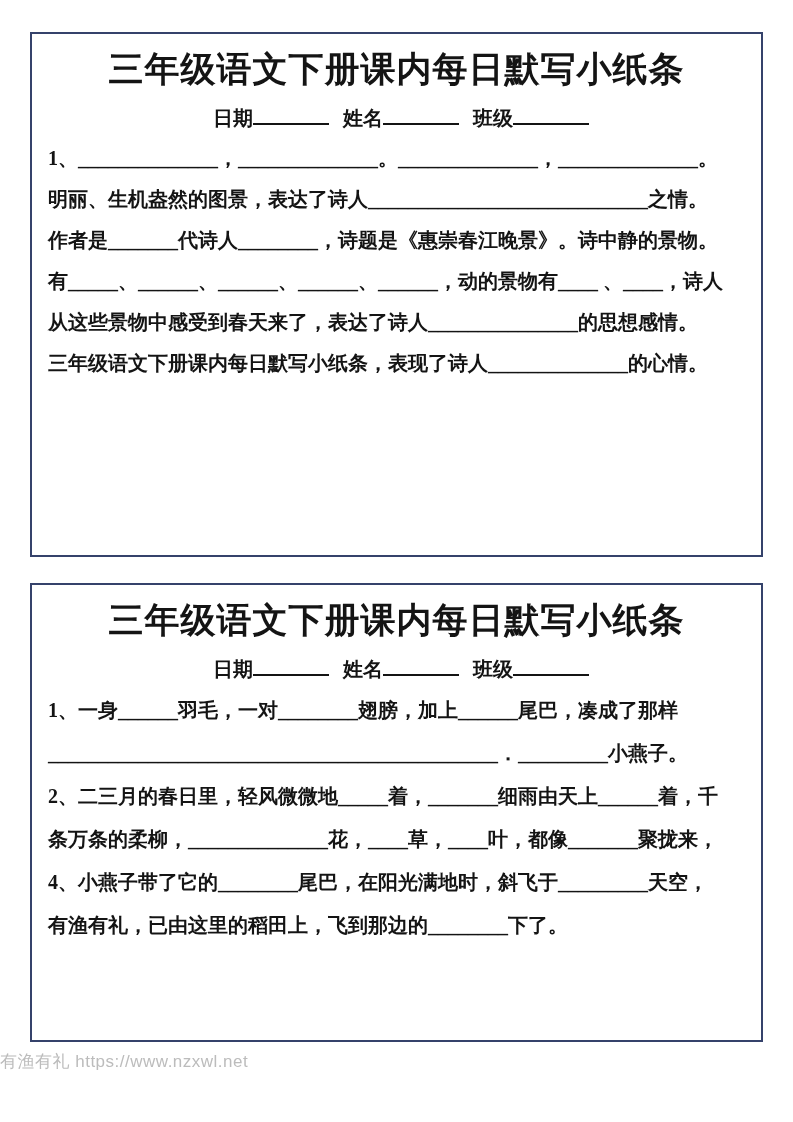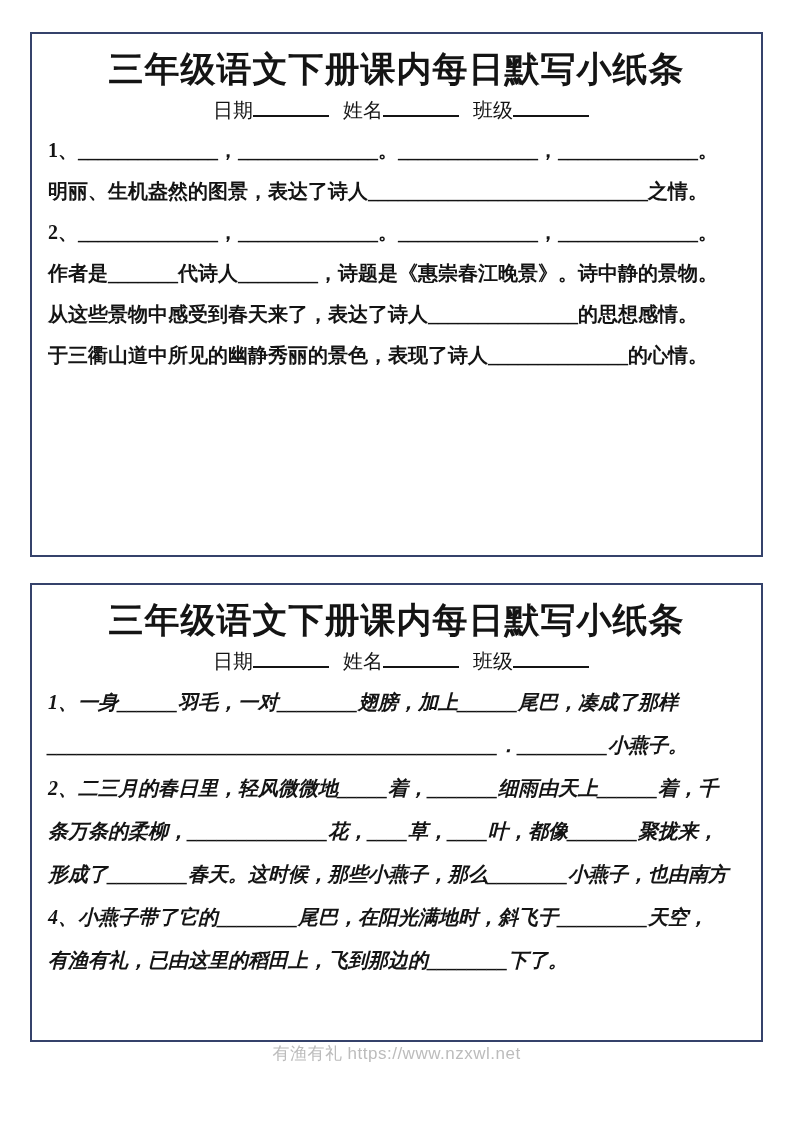--- a/index.html
+++ b/index.html
@@ -34,77 +34,76 @@
   .title {
     font-size: 35px;
     font-weight: bold;
     text-align: center;
     margin: 6px 0 2px 0;
     letter-spacing: 1px;
     white-space: nowrap;
   }
   .meta-row {
     font-size: 20px;
-    font-weight: normal;
+    font-weight: bold;
     padding-left: 165px;
-    margin: 4px 0 6px 0;
+    margin: 12px 0 6px 0;
     white-space: nowrap;
   }
   .meta-row .blank {
     display: inline-block;
     width: 76px;
     height: 0.95em;
     border-bottom: 2px solid var(--text-color);
     margin-right: 14px;
   }
   .meta-row .blank:last-child { margin-right: 0; }
   .line {
     font-size: 20px;
     font-weight: bold;
     line-height: 41px;
     margin: 0;
     white-space: nowrap;
   }
-  .panel.second .line { line-height: 43px; font-style: italic; }
+  .panel.second .line { line-height: 43px; }
   .watermark {
-    margin-top: 0;
-    text-align: center;
+    margin-top: 8px;
+    text-align: left;
     font-family: "Liberation Sans", "DejaVu Sans", sans-serif;
     font-size: 17px;
     color: var(--watermark-color);
     letter-spacing: 0.5px;
   }
 </style>
 </head>
 <body>
 
 <div>
 
   <section class="panel first">
     <h1 class="title">三年级语文下册课内每日默写小纸条</h1>
     <div class="meta-row">
       <span>日期</span><span class="blank"></span><span>姓名</span><span class="blank"></span><span>班级</span><span class="blank"></span>
     </div>
     <p class="line">1、______________，______________。______________，______________。</p>
     <p class="line">明丽、生机盎然的图景，表达了诗人____________________________之情。</p>
-    <p class="line">2、______________，______________。______________，______________。</p>
     <p class="line">作者是_______代诗人________，诗题是《惠崇春江晚景》。诗中静的景物。</p>
+    <p class="line">有_____、______、______、______、______，动的景物有____ 、____，诗人</p>
     <p class="line">从这些景物中感受到春天来了，表达了诗人_______________的思想感情。</p>
-    <p class="line">于三衢山道中所见的幽静秀丽的景色，表现了诗人______________的心情。</p>
+    <p class="line">三年级语文下册课内每日默写小纸条，表现了诗人______________的心情。</p>
   </section>
 
   <section class="panel second">
     <h1 class="title">三年级语文下册课内每日默写小纸条</h1>
     <div class="meta-row">
       <span>日期</span><span class="blank"></span><span>姓名</span><span class="blank"></span><span>班级</span><span class="blank"></span>
     </div>
     <p class="line">1、一身______羽毛，一对________翅膀，加上______尾巴，凑成了那样</p>
     <p class="line">_____________________________________________．_________小燕子。</p>
     <p class="line">2、二三月的春日里，轻风微微地_____着，_______细雨由天上______着，千</p>
     <p class="line">条万条的柔柳，______________花，____草，____叶，都像_______聚拢来，</p>
-    <p class="line">形成了________春天。这时候，那些小燕子，那么________小燕子，也由南方</p>
     <p class="line">4、小燕子带了它的________尾巴，在阳光满地时，斜飞于_________天空，</p>
     <p class="line">有渔有礼，已由这里的稻田上，飞到那边的________下了。</p>
   </section>
 
   <footer class="watermark">有渔有礼 https://www.nzxwl.net</footer>
 
 </div>
 
 </body></html>

